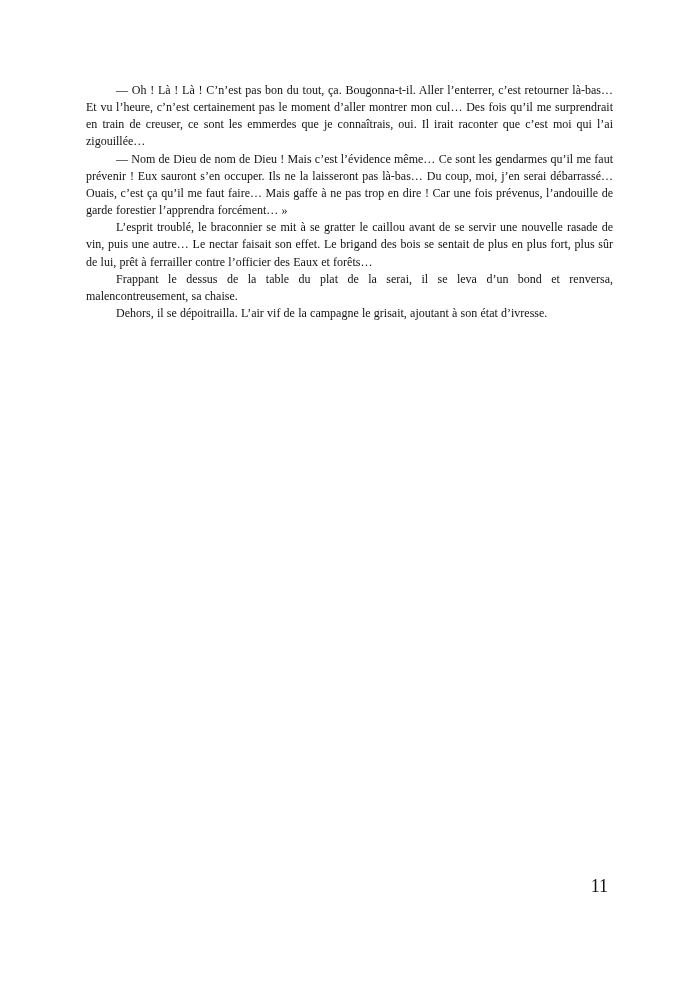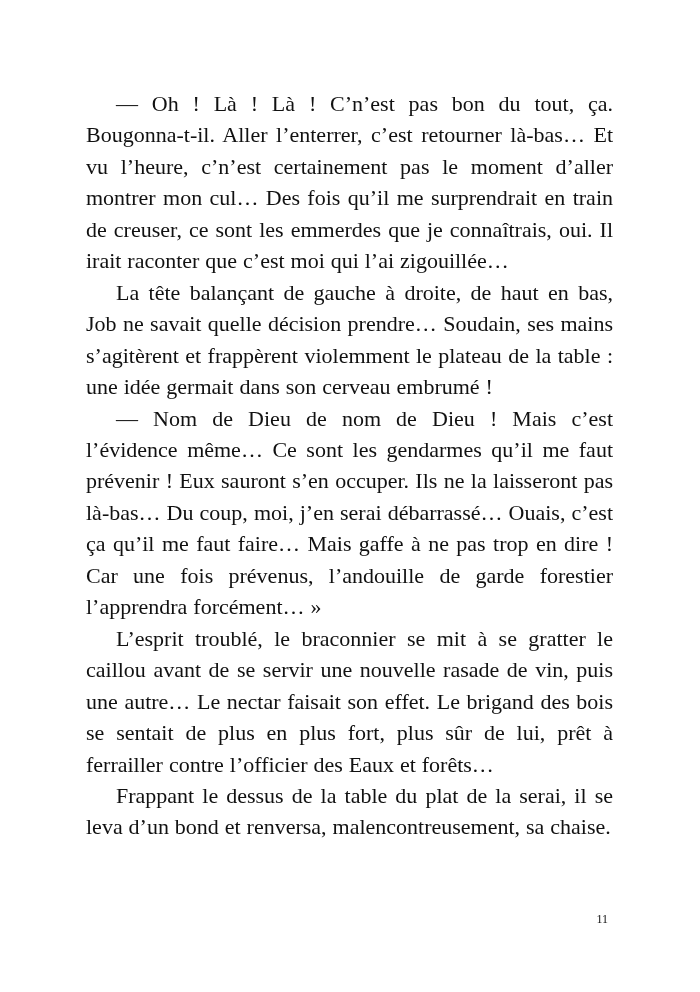--- a/index.html
+++ b/index.html
@@ -12,46 +12,46 @@
     width: 700px;
     height: 992px;
     background: #ffffff;
     box-sizing: border-box;
     font-family: "Liberation Serif", "DejaVu Serif", serif;
     color: #111111;
     overflow: hidden;
   }
   .text-block {
     position: absolute;
-    top: 88px;
+    top: 82px;
     left: 86px;
     width: 527px;
-    font-size: 22px;
+    font-size: 12px;
     line-height: 1.43;
     text-align: justify;
   }
   .text-block p {
     margin: 0;
     padding: 0;
     text-indent: 30px;
     word-spacing: 0.02em;
   }
   .page-number {
     position: absolute;
     right: 92px;
-    top: 912px;
-    font-size: 12px;
+    top: 876px;
+    font-size: 18px;
     color: #111111;
   }
 </style>
 </head>
 <body>
 
 <div class="page">
   <div class="text-block">
     <p>— Oh ! Là ! Là ! C’n’est pas bon du tout, ça. Bougonna-t-il. Aller l’enterrer, c’est retourner là-bas… Et vu l’heure, c’n’est certainement pas le moment d’aller montrer mon cul… Des fois qu’il me surprendrait en train de creuser, ce sont les emmerdes que je connaîtrais, oui. Il irait raconter que c’est moi qui l’ai zigouillée…</p>
-    <p>La tête balançant de gauche à droite, de haut en bas, Job ne savait quelle décision prendre… Soudain, ses mains s’agitèrent et frappèrent violemment le plateau de la table : une idée germait dans son cerveau embrumé !</p>
     <p>— Nom de Dieu de nom de Dieu ! Mais c’est l’évidence même… Ce sont les gendarmes qu’il me faut prévenir ! Eux sauront s’en occuper. Ils ne la laisseront pas là-bas… Du coup, moi, j’en serai débarrassé… Ouais, c’est ça qu’il me faut faire… Mais gaffe à ne pas trop en dire ! Car une fois prévenus, l’andouille de garde forestier l’apprendra forcément… »</p>
     <p>L’esprit troublé, le braconnier se mit à se gratter le caillou avant de se servir une nouvelle rasade de vin, puis une autre… Le nectar faisait son effet. Le brigand des bois se sentait de plus en plus fort, plus sûr de lui, prêt à ferrailler contre l’officier des Eaux et forêts…</p>
     <p>Frappant le dessus de la table du plat de la serai, il se leva d’un bond et renversa, malencontreusement, sa chaise.</p>
+    <p>Dehors, il se dépoitrailla. L’air vif de la campagne le grisait, ajoutant à son état d’ivresse.</p>
   </div>
   <div class="page-number">11</div>
 </div>
 
 </body></html>

